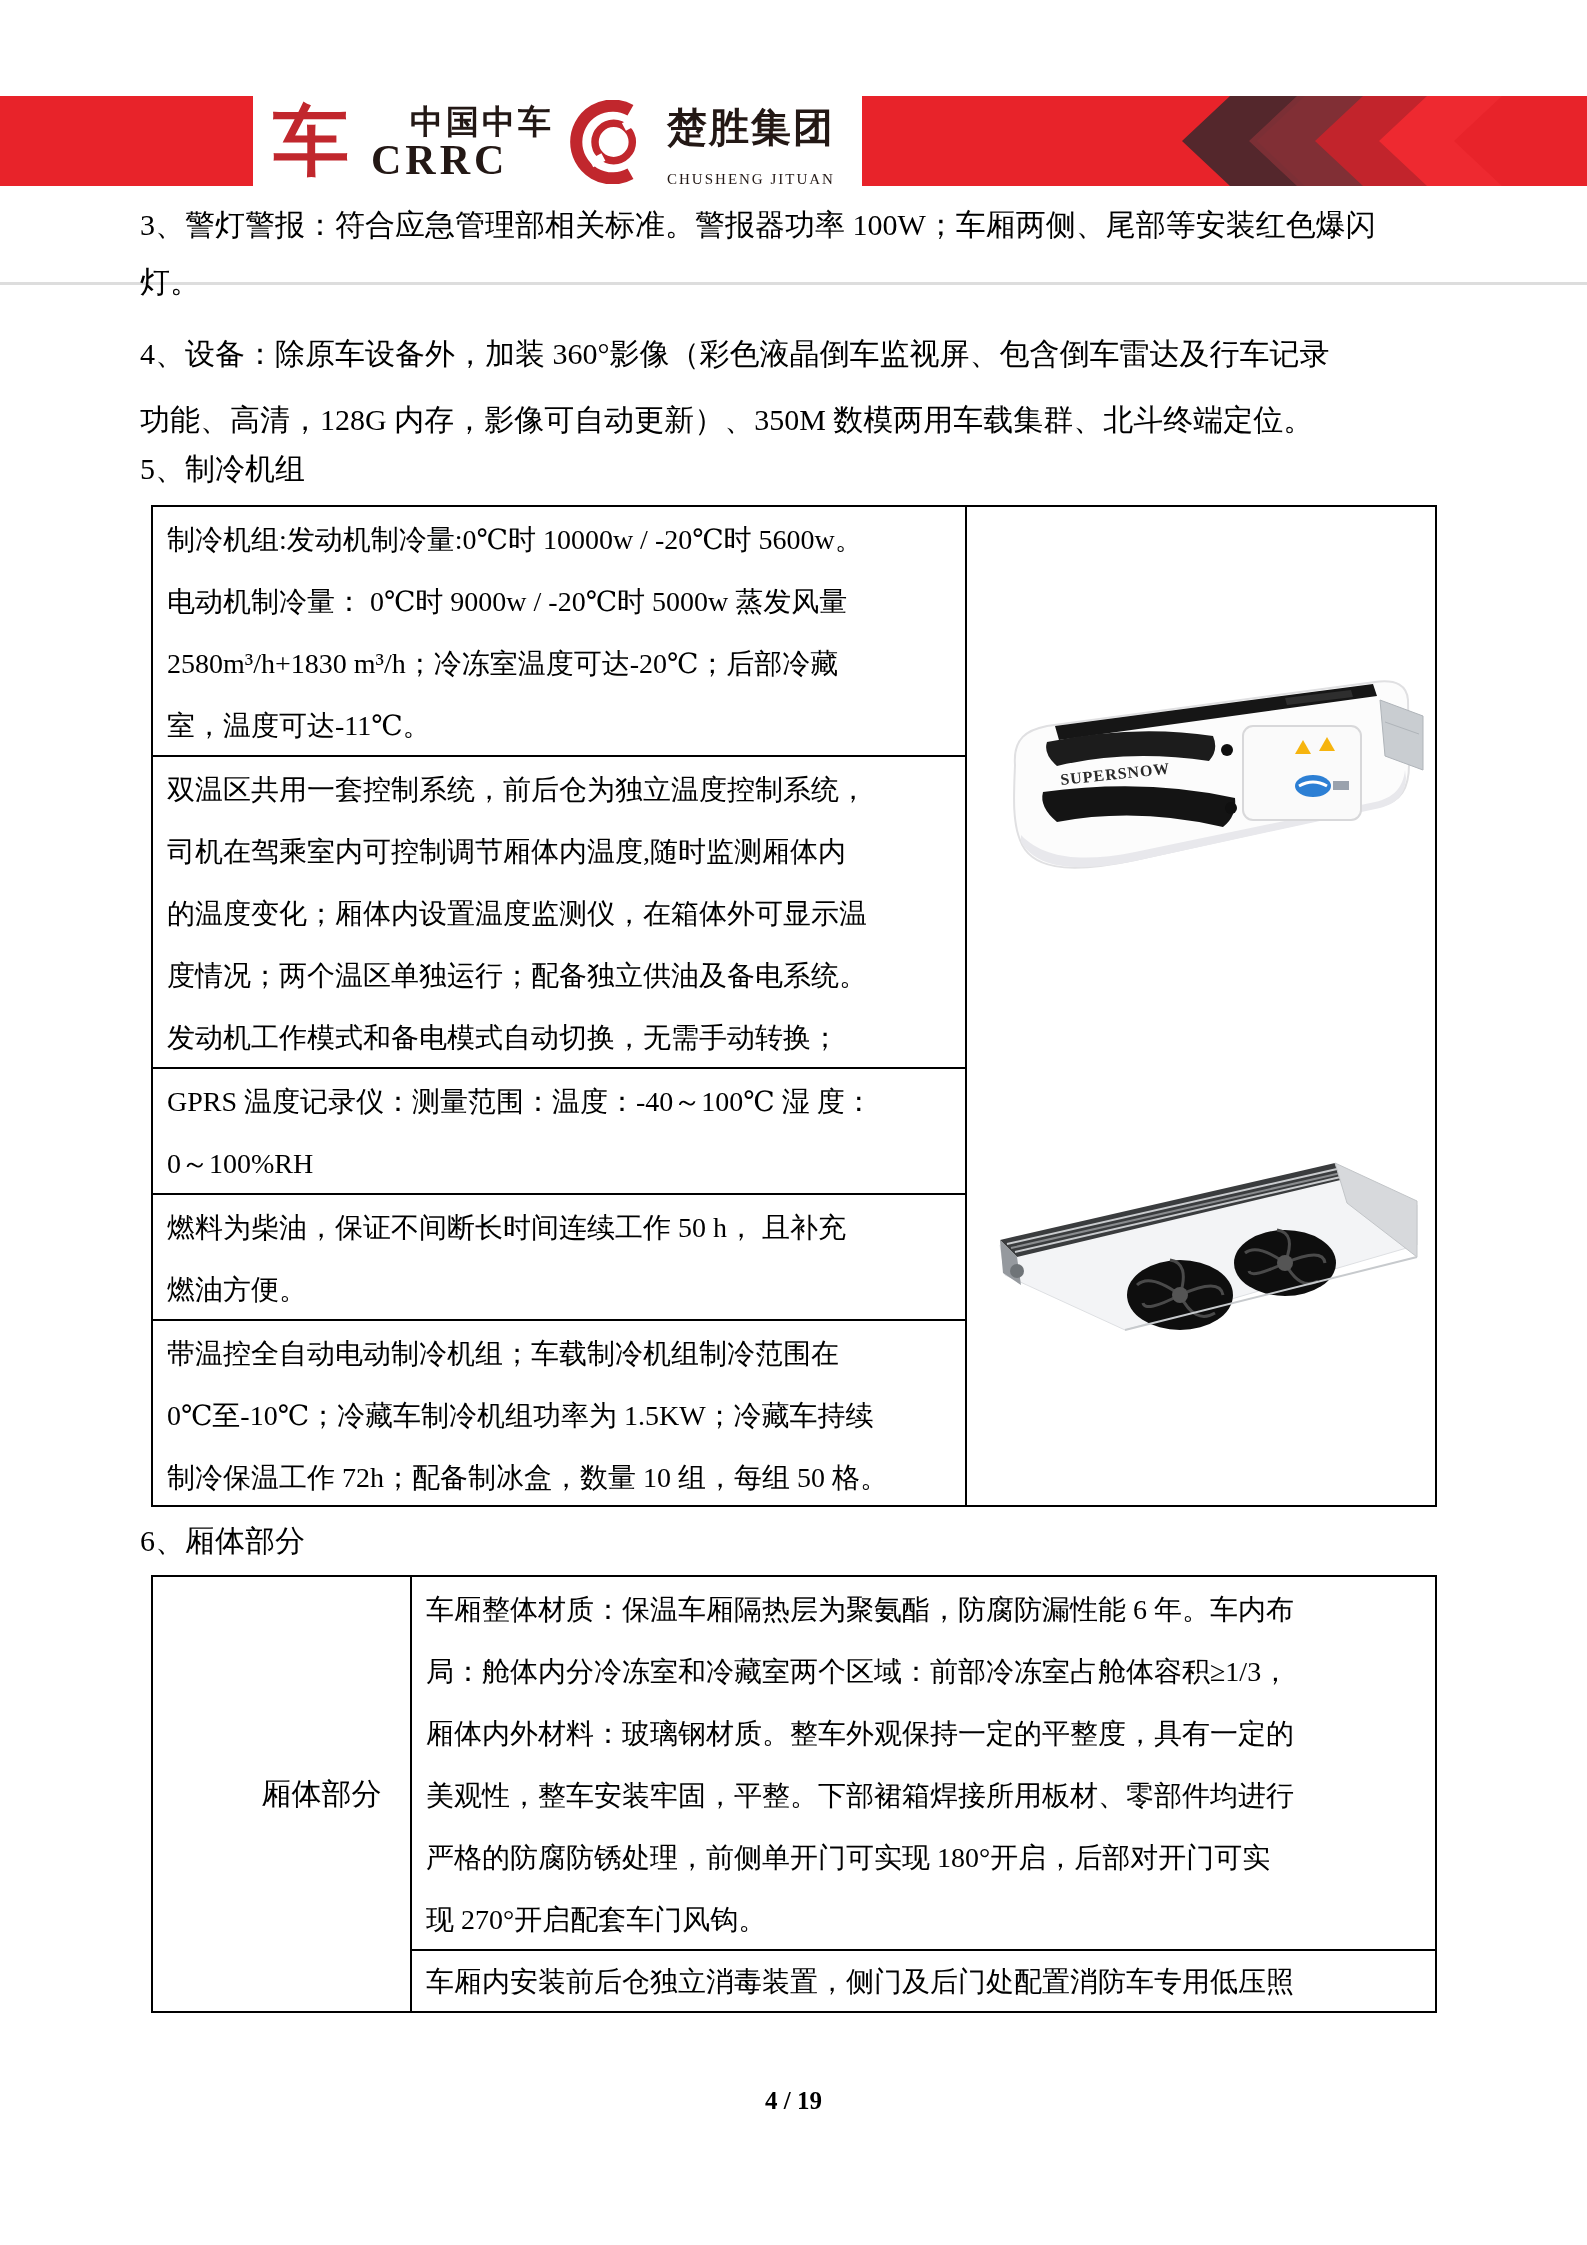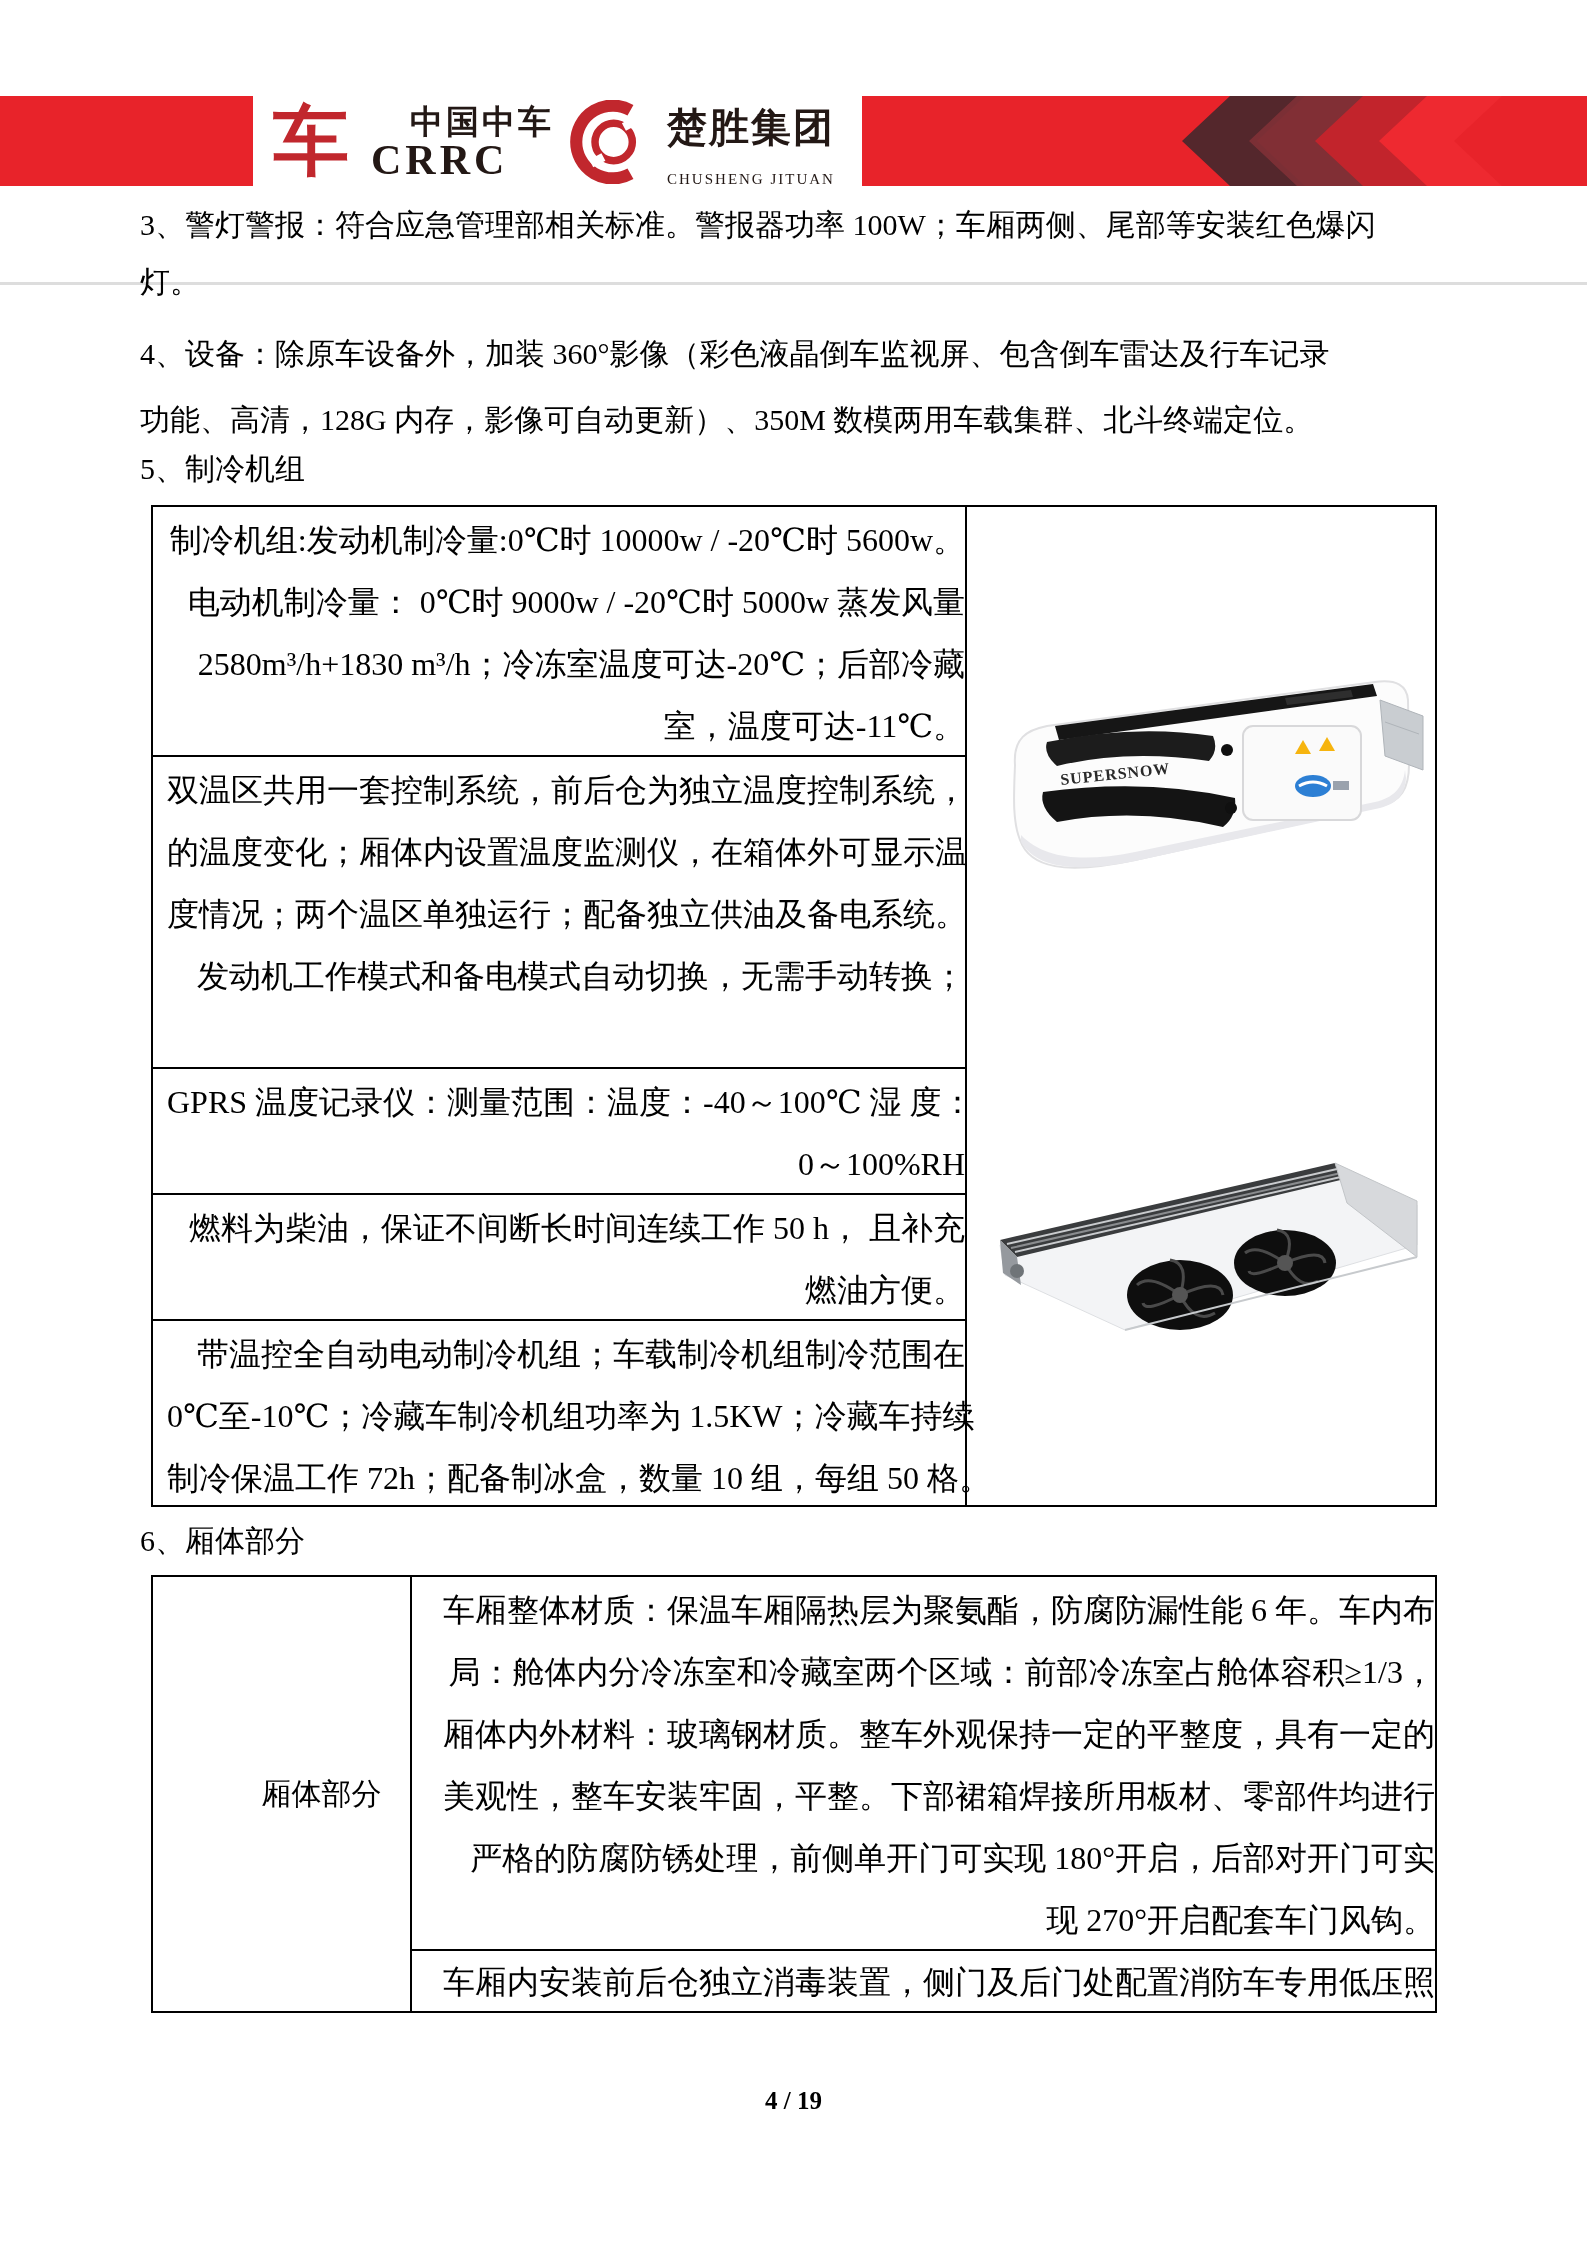--- a/index.html
+++ b/index.html
@@ -27,21 +27,21 @@
   .cs-text    { position:absolute; left:414px; top:10px; color:#231815;text-align:center; }
   .cs-cn      { font-size:40px; font-weight:bold; letter-spacing:2px; line-height:44px; }
   .cs-en      { font-size:15px; letter-spacing:2px; line-height:18px; margin-top:20px; }
   
   .tline { position:absolute; left:140px; font-size:30px; line-height:34px; height:34px; white-space:pre; }
   
   .tbl  { position:absolute; border:2px solid #000; background:#fff; }
   .vline{ position:absolute; top:0; width:2px; height:100%; background:#000; }
   .hline{ position:absolute; height:2px; background:#000; }
   .cell { position:absolute; }
-  .cell .ln { font-size:32px; line-height:62px; height:62px; white-space:pre; padding-left:14px;text-align:right; }
+  .cell .ln { font-size:28px; line-height:62px; height:62px; white-space:pre; padding-left:14px; }
   .cell2 .ln { }
   .label-cell {
     position:absolute; display:flex; align-items:center; justify-content:center;
     font-size:30px;
     margin-left:40px;
   }
   .imgbox { position:absolute; }
   
   .pageno {
     position:absolute; left:0; top:2056px; width:1587px; height:30px;
@@ -104,20 +104,21 @@
     <div class="hline" style="left:0; top:812px; width:814px"></div>
 
     <div class="cell" style="left:0; top:2px; width:812px">
       <div class="ln">制冷机组:发动机制冷量:0℃时 10000w / -20℃时 5600w。</div>
       <div class="ln">电动机制冷量： 0℃时 9000w / -20℃时 5000w 蒸发风量</div>
       <div class="ln">2580m³/h+1830 m³/h；冷冻室温度可达-20℃；后部冷藏</div>
       <div class="ln">室，温度可达-11℃。</div>
     </div>
     <div class="cell" style="left:0; top:252px; width:812px">
       <div class="ln">双温区共用一套控制系统，前后仓为独立温度控制系统，</div>
+      <div class="ln">司机在驾乘室内可控制调节厢体内温度,随时监测厢体内</div>
       <div class="ln">的温度变化；厢体内设置温度监测仪，在箱体外可显示温</div>
       <div class="ln">度情况；两个温区单独运行；配备独立供油及备电系统。</div>
       <div class="ln">发动机工作模式和备电模式自动切换，无需手动转换；</div>
     </div>
     <div class="cell" style="left:0; top:564px; width:812px">
       <div class="ln">GPRS 温度记录仪：测量范围：温度：-40～100℃ 湿 度：</div>
       <div class="ln">0～100%RH</div>
     </div>
     <div class="cell" style="left:0; top:690px; width:812px">
       <div class="ln">燃料为柴油，保证不间断长时间连续工作 50 h， 且补充</div>

